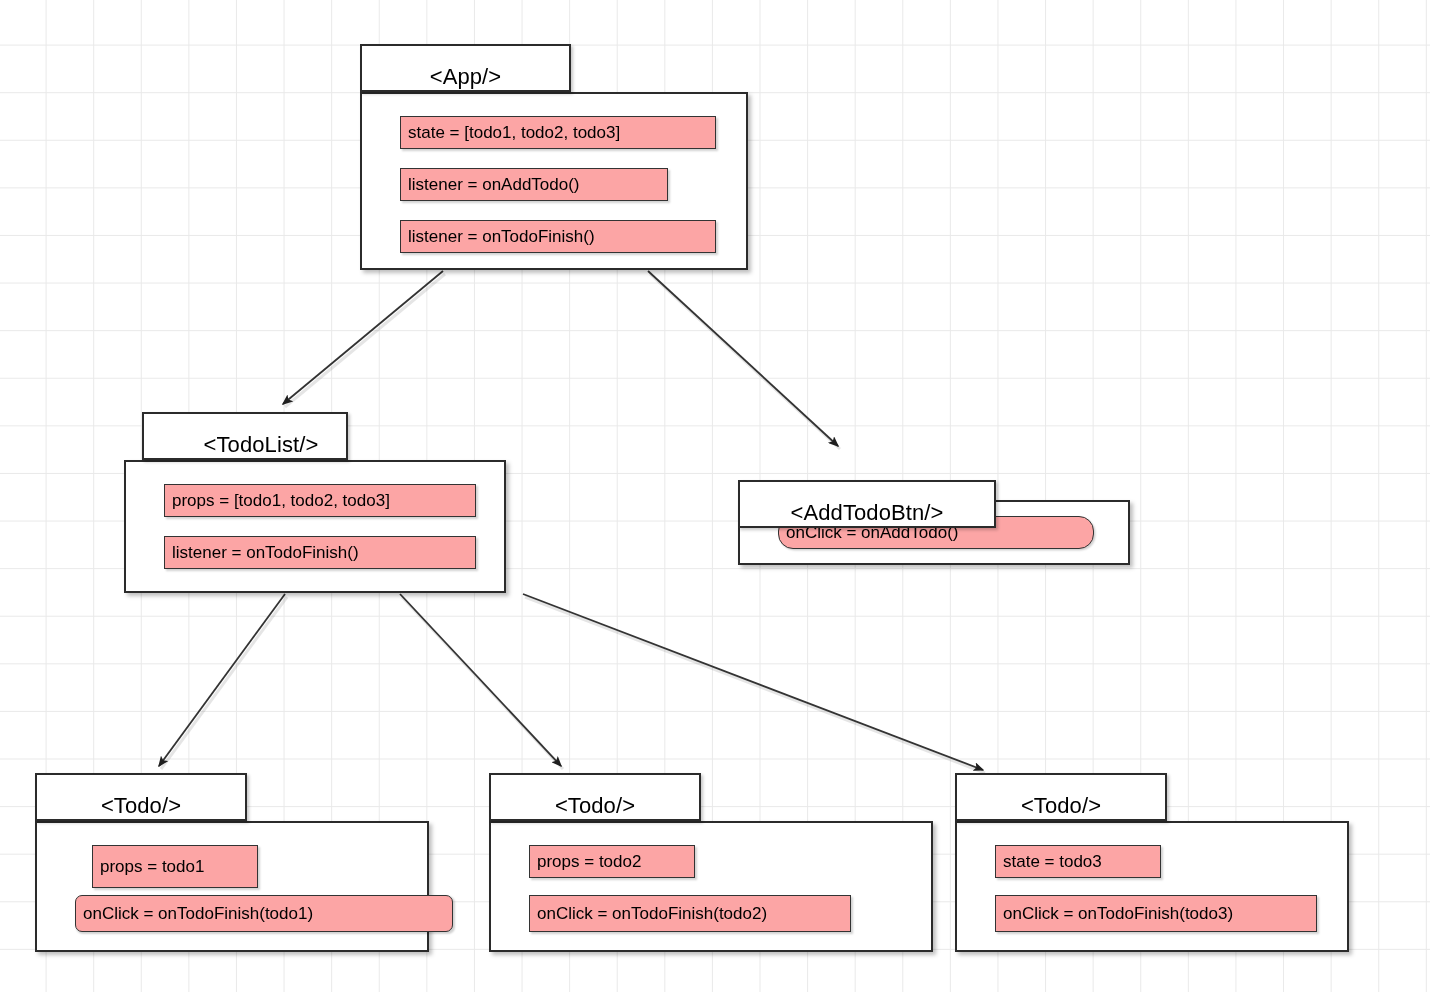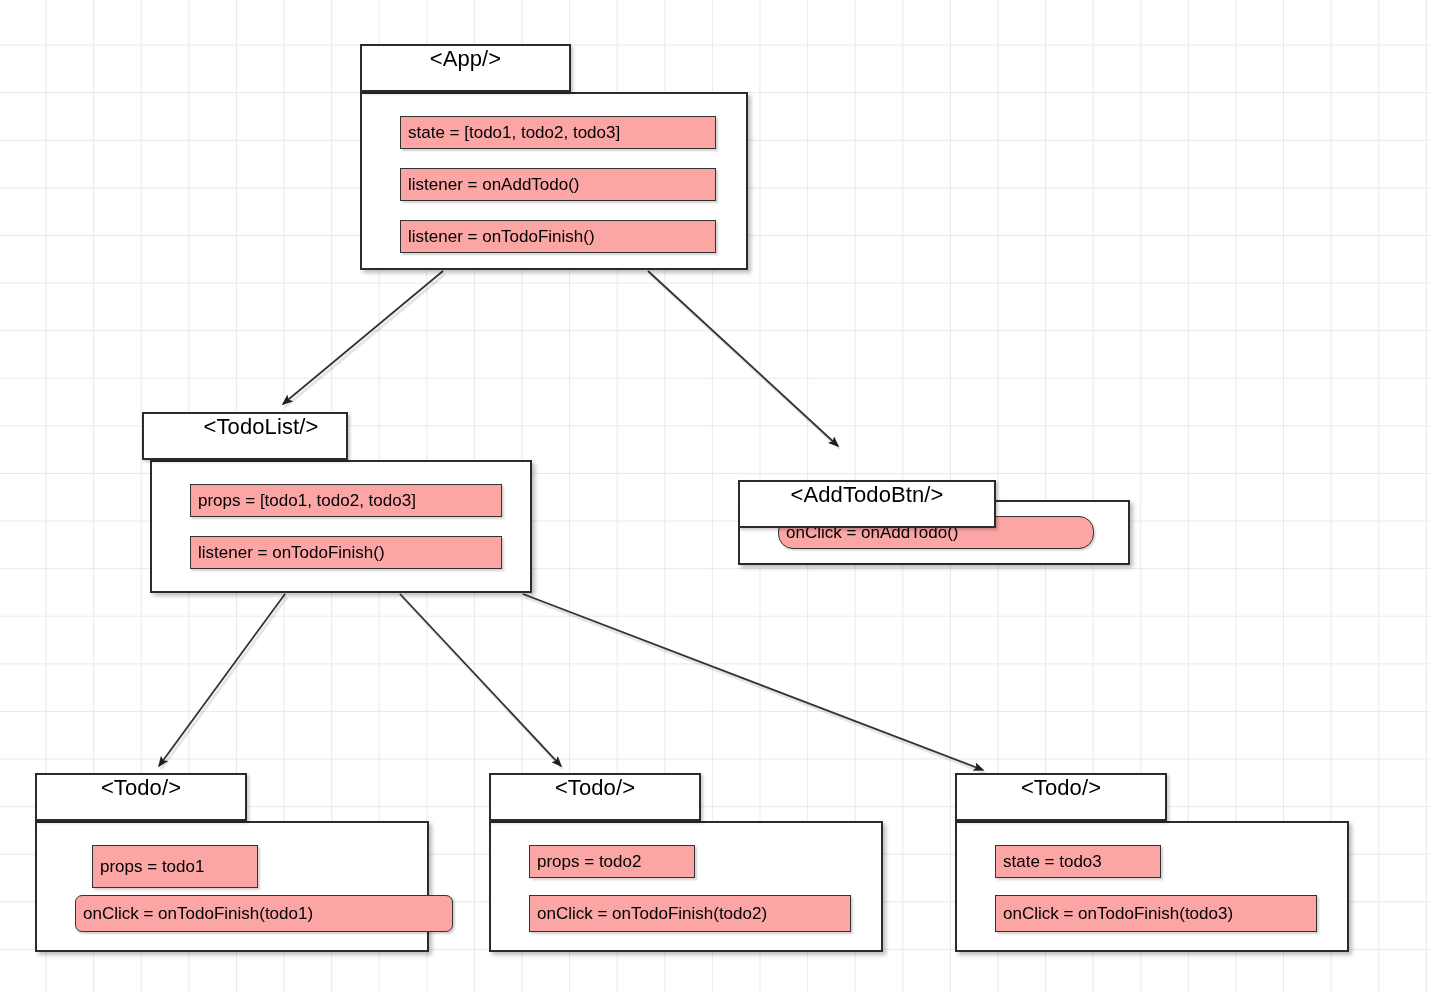--- a/index.html
+++ b/index.html
@@ -33,21 +33,21 @@
     z-index: 10;
   }
   .node-tab {
     position: absolute;
     left: 0;
     top: 0;
     box-sizing: border-box;
     background: #ffffff;
     border: 2px solid #2b2b2b;
     display: flex;
-    align-items: flex-start;
+    align-items: flex-end;
     justify-content: center;
     box-shadow: 2px 2px 3px rgba(0,0,0,0.22);
     z-index: 2;
   }
   .node-tab-label {
     font-size: 22px;
     color: #000000;
     letter-spacing: 0.1px;
     white-space: nowrap;
   }
@@ -100,33 +100,33 @@
         <line x1="523" y1="594" x2="983" y2="770" stroke="#333333" stroke-width="1.8" marker-end="url(#arrowhead)"></line>
       </g>
   </svg>
 
   <div id="node-layer">
       <div class="node" style="left: 0px; top: 0px; width: 1430px; height: 0px;">
         <div class="node-body" style="left: 360px; top: 92px; width: 388px; height: 178px;">
           <div class="field" style="left: 38px; top: 22px; width: 316px; height: 33px;">
             <span class="field-label">state = [todo1, todo2, todo3]</span>
           </div>
-          <div class="field" style="left: 38px; top: 74px; width: 316px; height: 33px;">
+          <div class="field" style="left: 38px; top: 74px; width: 268px; height: 33px;">
             <span class="field-label">listener = onAddTodo()</span>
           </div>
           <div class="field" style="left: 38px; top: 126px; width: 316px; height: 33px;">
             <span class="field-label">listener = onTodoFinish()</span>
           </div>
         </div>
         <div class="node-tab" style="left: 360px; top: 44px; width: 211px; height: 48px;">
           <span class="node-tab-label">&lt;App/&gt;</span>
         </div>
       </div>
       <div class="node" style="left: 0px; top: 0px; width: 1430px; height: 0px;">
-        <div class="node-body" style="left: 150px; top: 460px; width: 382px; height: 133px;">
+        <div class="node-body" style="left: 124px; top: 460px; width: 382px; height: 133px;">
           <div class="field" style="left: 38px; top: 22px; width: 312px; height: 33px;">
             <span class="field-label">props = [todo1, todo2, todo3]</span>
           </div>
           <div class="field" style="left: 38px; top: 74px; width: 312px; height: 33px;">
             <span class="field-label">listener = onTodoFinish()</span>
           </div>
         </div>
         <div class="node-tab" style="left: 142px; top: 412px; width: 206px; height: 48px; padding-left: 32px;">
           <span class="node-tab-label">&lt;TodoList/&gt;</span>
         </div>
@@ -148,21 +148,21 @@
           </div>
           <div class="field" style="left: 38px; top: 72px; width: 378px; height: 37px; border-radius: 7px;">
             <span class="field-label">onClick = onTodoFinish(todo1)</span>
           </div>
         </div>
         <div class="node-tab" style="left: 35px; top: 773px; width: 212px; height: 48px;">
           <span class="node-tab-label">&lt;Todo/&gt;</span>
         </div>
       </div>
       <div class="node" style="left: 0px; top: 0px; width: 1430px; height: 0px;">
-        <div class="node-body" style="left: 489px; top: 821px; width: 394px; height: 131px;">
+        <div class="node-body" style="left: 489px; top: 821px; width: 444px; height: 131px;">
           <div class="field" style="left: 38px; top: 22px; width: 166px; height: 33px;">
             <span class="field-label">props = todo2</span>
           </div>
           <div class="field" style="left: 38px; top: 72px; width: 322px; height: 37px;">
             <span class="field-label">onClick = onTodoFinish(todo2)</span>
           </div>
         </div>
         <div class="node-tab" style="left: 489px; top: 773px; width: 212px; height: 48px;">
           <span class="node-tab-label">&lt;Todo/&gt;</span>
         </div>

